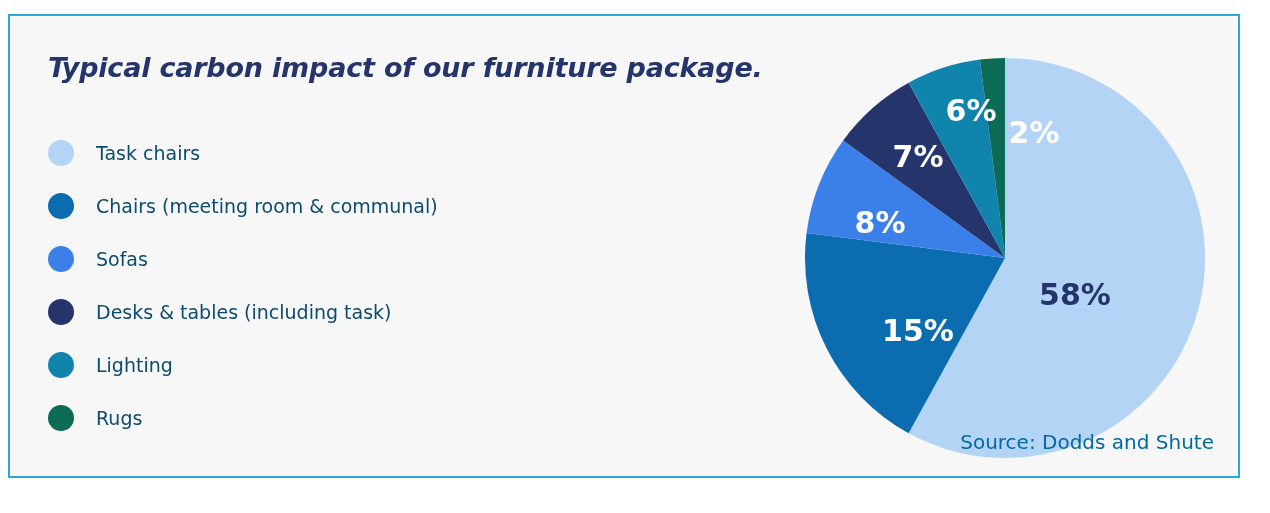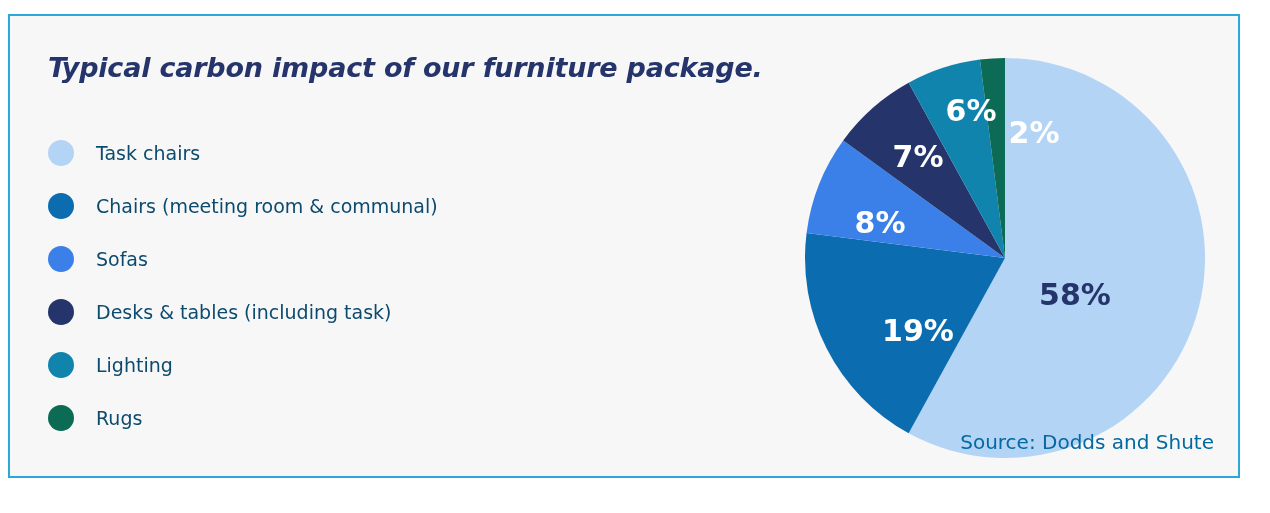--- a/index.html
+++ b/index.html
@@ -131,21 +131,21 @@
   <div id="pie-wrap">
     <svg id="pie-svg" width="440" height="440" viewBox="0 0 440 440">
         <path d="M 220 220 L 220.00 20.00 A 200 200 0 1 1 123.65 395.26 Z" fill="#b3d4f5"></path>
         <path d="M 220 220 L 123.65 395.26 A 200 200 0 0 1 21.58 194.93 Z" fill="#0c6cb0"></path>
         <path d="M 220 220 L 21.58 194.93 A 200 200 0 0 1 58.20 102.44 Z" fill="#3a80e8"></path>
         <path d="M 220 220 L 58.20 102.44 A 200 200 0 0 1 123.65 44.74 Z" fill="#25356b"></path>
         <path d="M 220 220 L 123.65 44.74 A 200 200 0 0 1 194.93 21.58 Z" fill="#1184ad"></path>
         <path d="M 220 220 L 194.93 21.58 A 200 200 0 0 1 220.00 20.00 Z" fill="#0b6b55"></path>
       </svg>
   <div class="slice-label" style="color: rgb(37, 53, 107); left: 290px; top: 232px; margin-top: 24px;">58%</div>
-      <div class="slice-label" style="color: rgb(255, 255, 255); left: 133px; top: 292px;">19%</div>
+      <div class="slice-label" style="color: rgb(255, 255, 255); left: 133px; top: 292px;">15%</div>
       <div class="slice-label" style="color: rgb(255, 255, 255); left: 95px; top: 184px;">8%</div>
       <div class="slice-label" style="color: rgb(255, 255, 255); left: 133px; top: 118px;">7%</div>
       <div class="slice-label" style="color: rgb(255, 255, 255); left: 186px; top: 72px;">6%</div>
       <div class="slice-label" style="color: rgb(255, 255, 255); left: 249px; top: 94px;">2%</div>
     </div>
 
   <div id="source-note">Source: Dodds and Shute</div>
 
 </div>
 

